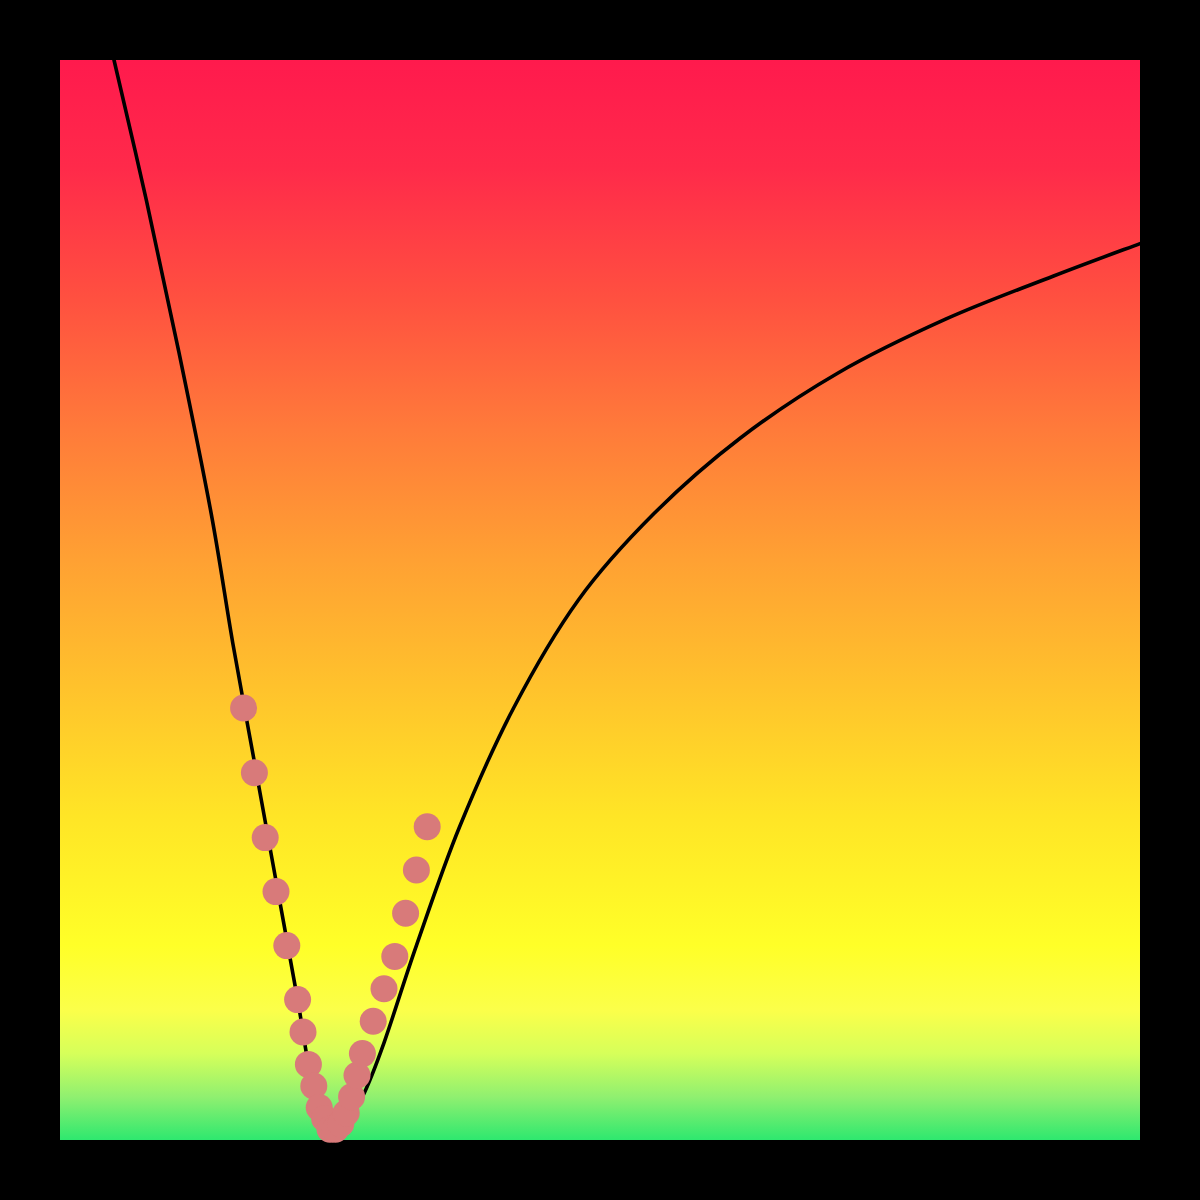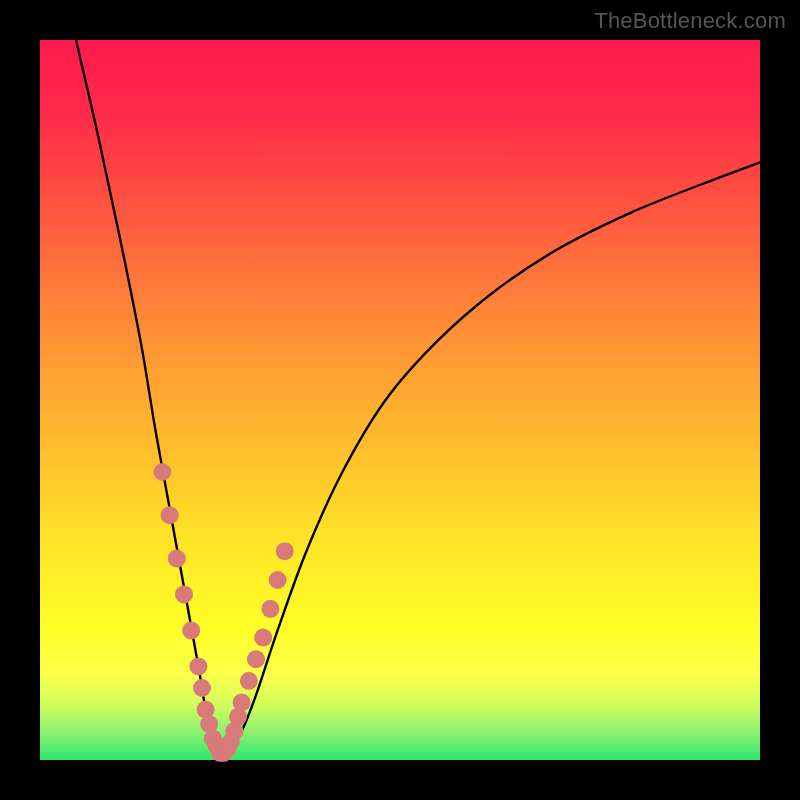--- a/index.html
+++ b/index.html
@@ -56,21 +56,20 @@
     width: 720px;
     height: 720px;
     overflow: visible;
   }
 </style>
 </head>
 <body>
 
 <div class="outer">
 
-  <div class="watermark">TheBottleneck.com</div>
 
   <div class="plot-area">
     <svg class="curve" viewBox="0 0 720 720">
       <path id="main-curve" fill="none" stroke="#000" stroke-width="2.4" stroke-linecap="round" d="M 36.0 0.0 C 39.6 15.6, 50.4 61.2, 57.6 93.6 C 64.8 126.0, 72.0 159.6, 79.2 194.4 C 86.4 229.2, 94.8 270.0, 100.8 302.4 C 106.8 334.8, 110.4 361.2, 115.2 388.8 C 120.0 416.4, 124.8 441.6, 129.6 468.0 C 134.4 494.4, 139.2 520.8, 144.0 547.2 C 148.8 573.6, 154.8 606.0, 158.4 626.4 C 162.0 646.8, 163.2 657.6, 165.6 669.6 C 168.0 681.6, 170.4 691.2, 172.8 698.4 C 175.2 705.6, 177.6 710.4, 180.0 712.8 C 182.4 715.2, 183.6 716.4, 187.2 712.8 C 190.8 709.2, 196.8 700.8, 201.6 691.2 C 206.4 681.6, 210.0 672.0, 216.0 655.2 C 222.0 638.4, 229.2 614.4, 237.6 590.4 C 246.0 566.4, 255.6 537.6, 266.4 511.2 C 277.2 484.8, 289.2 457.2, 302.4 432.0 C 315.6 406.8, 330.0 381.6, 345.6 360.0 C 361.2 338.4, 378.0 320.4, 396.0 302.4 C 414.0 284.4, 433.2 267.6, 453.6 252.0 C 474.0 236.4, 495.6 222.0, 518.4 208.8 C 541.2 195.6, 566.4 183.6, 590.4 172.8 C 614.4 162.0, 640.8 152.4, 662.4 144.0 C 684.0 135.6, 710.4 126.0, 720.0 122.4 "></path>
       <g id="beads">
           <circle cx="122.4" cy="432.0" r="9" fill="#d87a7a"></circle>
           <circle cx="129.6" cy="475.2" r="9" fill="#d87a7a"></circle>
           <circle cx="136.8" cy="518.4" r="9" fill="#d87a7a"></circle>
           <circle cx="144.0" cy="554.4" r="9" fill="#d87a7a"></circle>
           <circle cx="151.2" cy="590.4" r="9" fill="#d87a7a"></circle>

